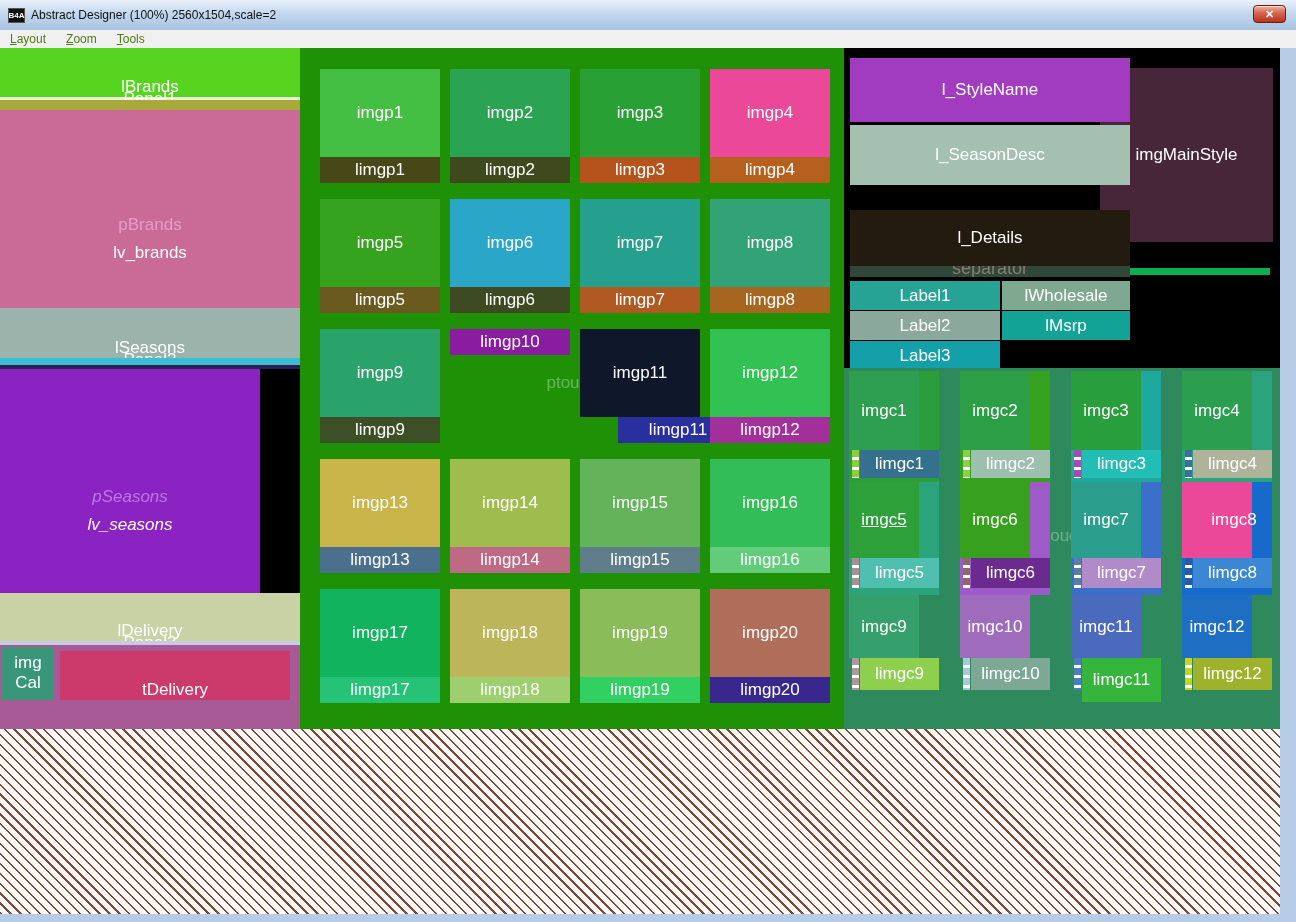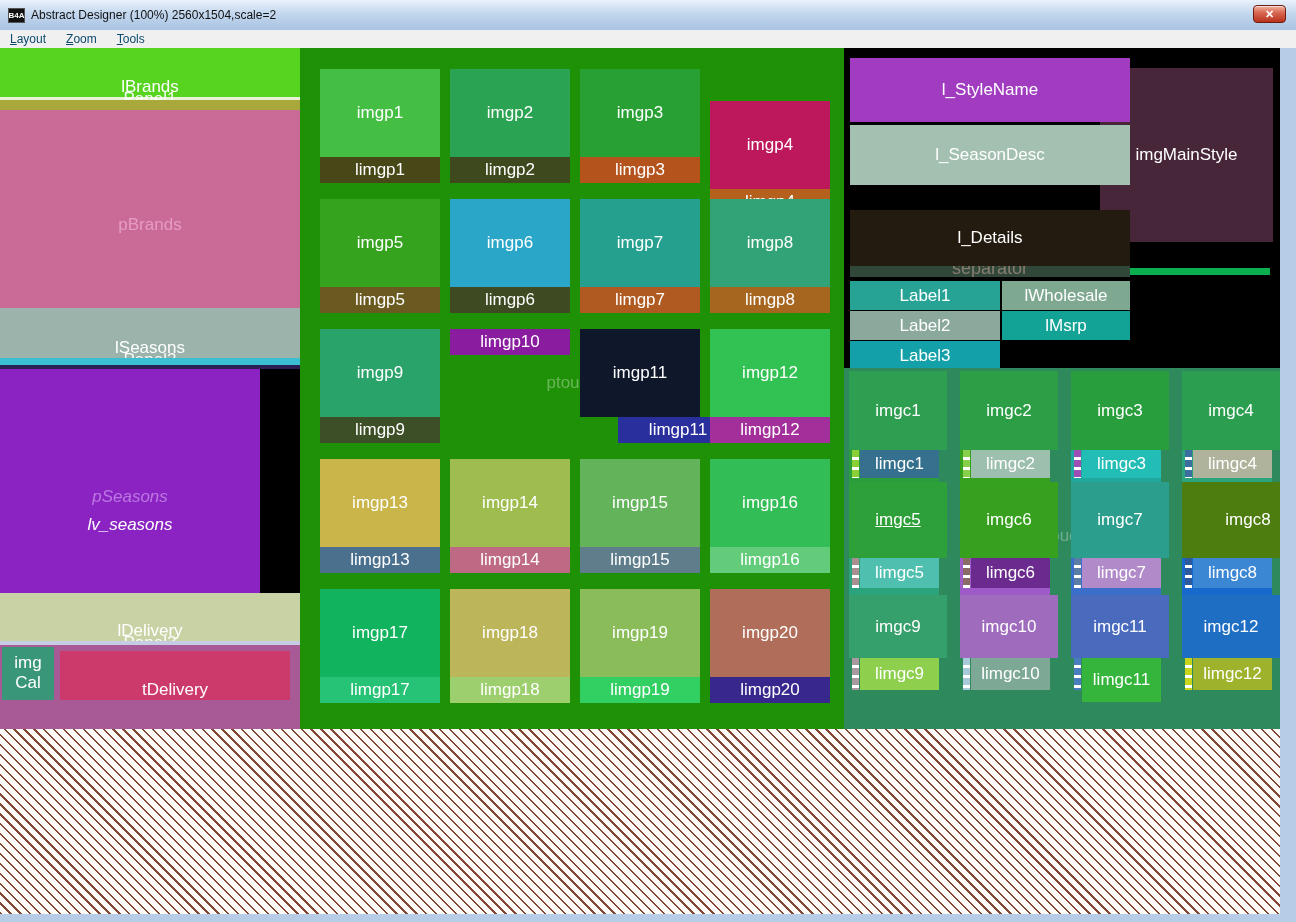--- a/index.html
+++ b/index.html
@@ -13,21 +13,21 @@
   .titlebar { position:absolute; left:-8px; top:0; width:1296px; height:30px;
               background:linear-gradient(#eaf2fb, #c3d7ee 45%, #a9c3e2);
               display:flex; align-items:center; padding-left:8px; font-size:12px; color:#111; }
   .app-icon { width:17px; height:15px; background:#111; color:#fff; font-weight:bold; font-size:8px;
               display:flex; align-items:center; justify-content:center; margin-right:6px; border:1px solid #555; }
   .close-btn { position:absolute; right:10px; top:5px; width:33px; height:18px; border-radius:4px;
                background:linear-gradient(#f2b5a4, #d96a54 40%, #b8321c); border:1px solid #6e1c10;
                color:#fff; font-size:11px; font-weight:bold; display:flex; align-items:center; justify-content:center;
                box-shadow:inset 0 1px 0 rgba(255,255,255,.6); cursor:pointer; }
   .menubar { position:absolute; left:-8px; top:30px; width:1296px; height:18px; background:#f0f0f0;
-             display:flex; align-items:center; font-size:12px; color:#0c4a6e;text-align:right; }
+             display:flex; align-items:center; font-size:12px; color:#4d7c0f;text-align:right; }
   .menu-item { padding:0 10px; cursor:pointer; }
   .menu-item u { text-decoration:underline; }
 
   
   #content { position:absolute; left:-8px; top:48px; width:1280px; height:866px; background:#000; overflow:hidden; }
   .abs { position:absolute; }
   .wlbl { color:#fff; font-size:17px; text-align:center; }
   .center-text { display:flex; align-items:flex-end; justify-content:center; }
 
   
@@ -40,21 +40,21 @@
   .pcell .img { width:120px; height:88px; color:#fff; font-size:17px; display:flex; align-items:center; justify-content:center; }
   .pcell .lab { width:120px; height:26px; color:#fff; font-size:17px; line-height:25px; text-align:center; }
   .ghost { color:rgba(255,255,255,.33); font-size:17px; }
 
   
   #right-panel { left:844px; top:0; width:436px; height:681px; background:#000; }
   .bar { position:absolute; color:#fff; font-size:17px; display:flex; align-items:center; justify-content:center; }
 
   #cgrid { position:absolute; left:0; top:320px; width:436px; height:361px; background:#2e8a5c; }
   .ccell { position:absolute; width:90px; }
-  .ccell .img { position:absolute; left:0; top:0; width:98px; color:#fff; font-size:17px; display:flex; align-items:center; justify-content:center; }
+  .ccell .img { position:absolute; left:0; top:0; width:70px; color:#fff; font-size:17px; display:flex; align-items:center; justify-content:center; }
   .ccell .lab { position:absolute; left:11px; width:79px; color:#fff; font-size:17px; display:flex; align-items:center; justify-content:center; }
   .ccell .strip { position:absolute; left:3px; width:7px; }
 
   
   #hatch { left:0; top:681px; width:1280px; height:185px;
            background:repeating-linear-gradient(45deg, rgba(238,130,95,.55) 0 1.6px, #fdfaf8 1.6px 7px); }
 </style>
 </head>
 <body>
 
@@ -76,20 +76,21 @@
 
     <div id="left-col" class="abs">
       <div class="abs wlbl center-text" style="left:0;top:0;width:300px;height:49px;background:#57d41f;">
           <span>lBrands</span>
         </div>
       <div class="abs" style="left:0;top:49px;width:300px;height:3px;background:#e9f2d8;"></div>
       <div class="abs clip-label" style="left:0;top:42px;width:300px;height:10px;"><span>Panel1</span></div>
       <div class="abs" style="left:0;top:52px;width:300px;height:10px;background:#a8a83b;"></div>
       <div class="abs" style="left:0;top:62px;width:300px;height:198px;background:#c96b96;">
         <div class="wlbl" style="margin-top:105px;color:rgba(255,195,235,.55);">pBrands</div>
+        <div class="wlbl" style="margin-top:8px;">lv_brands</div>
       </div>
       <div class="abs wlbl center-text" style="left:0;top:260px;width:300px;height:50px;background:#9cb3ab;">
           <span>lSeasons</span>
         </div>
       <div class="abs clip-label" style="left:0;top:303px;width:300px;height:9px;"><span>Panel2</span></div>
       <div class="abs" style="left:0;top:310px;width:300px;height:7px;background:#3bbdd4;"></div>
       <div class="abs" style="left:0;top:317px;width:300px;height:4px;background:#2a1e52;"></div>
       <div class="abs" style="left:0;top:321px;width:260px;height:224px;background:#8a23c2;font-style:italic;">
         <div class="wlbl" style="margin-top:118px;color:rgba(200,140,235,.8);">pSeasons</div>
         <div class="wlbl" style="margin-top:8px;">lv_seasons</div>
@@ -120,21 +121,21 @@
   </div>
           <div class="pcell" style="left: 150px; top: 21px; border-radius: 20px;">
     <div class="img" style="background: rgb(42, 163, 82);">imgp2</div>
     <div class="lab" style="background: rgb(62, 74, 30);">limgp2</div>
   </div>
           <div class="pcell" style="left: 280px; top: 21px;">
     <div class="img" style="background: rgb(40, 160, 51);">imgp3</div>
     <div class="lab" style="background: rgb(181, 83, 29);">limgp3</div>
   </div>
           <div class="pcell" style="left: 410px; top: 21px;">
-    <div class="img" style="background: #be185d; margin-top: 32px;">imgp4</div>
+    <div class="img" style="background: #ec4899;">imgp4</div>
     <div class="lab" style="background: rgb(181, 97, 29);">limgp4</div>
   </div>
           <div class="pcell" style="left: 20px; top: 151px;">
     <div class="img" style="background: rgb(54, 163, 31);">imgp5</div>
     <div class="lab" style="background: rgb(107, 90, 31);">limgp5</div>
   </div>
           <div class="pcell" style="left: 150px; top: 151px;">
     <div class="img" style="background: rgb(42, 166, 201);">imgp6</div>
     <div class="lab" style="background: rgb(61, 74, 34);">limgp6</div>
   </div>
@@ -252,21 +253,21 @@
     <div class="img" style="height: 76px; background: rgb(55, 160, 30);">imgc6</div>
     <div class="strip" style="top: 76px; height: 30px; background: repeating-linear-gradient(rgb(138, 106, 102) 0px, rgb(138, 106, 102) 7px, rgb(255, 255, 255) 7px, rgb(255, 255, 255) 10px);"></div>
     <div class="lab" style="top: 76px; height: 30px; background: rgb(107, 43, 142);">limgc6</div>
   </div>
           <div class="ccell" style="left: 227px; top: 114px; height: 114px; background: rgb(59, 110, 201);">
     <div class="img" style="height: 76px; background: rgb(43, 158, 142);">imgc7</div>
     <div class="strip" style="top: 76px; height: 30px; background: repeating-linear-gradient(rgb(90, 125, 168) 0px, rgb(90, 125, 168) 7px, rgb(255, 255, 255) 7px, rgb(255, 255, 255) 10px);"></div>
     <div class="lab" style="top: 76px; height: 30px; background: rgb(176, 138, 201);">limgc7</div>
   </div>
           <div class="ccell" style="left: 338px; top: 114px; height: 114px; background: rgb(23, 105, 204);">
-    <div class="img" style="height: 76px; background: #4d7c0f; padding-left: 34px;">imgc8</div>
+    <div class="img" style="height: 76px; background: #ec4899; padding-left: 34px;">imgc8</div>
     <div class="strip" style="top: 76px; height: 30px; background: repeating-linear-gradient(rgb(43, 90, 158) 0px, rgb(43, 90, 158) 7px, rgb(255, 255, 255) 7px, rgb(255, 255, 255) 10px);"></div>
     <div class="lab" style="top: 76px; height: 30px; background: rgb(59, 135, 212);">limgc8</div>
   </div>
           <div class="ccell" style="left: 5px; top: 227px; height: 95px; background: rgb(46, 138, 92);">
     <div class="img" style="height: 63px; background: rgb(53, 160, 107);">imgc9</div>
     <div class="strip" style="top: 63px; height: 32px; background: repeating-linear-gradient(rgb(168, 154, 160) 0px, rgb(168, 154, 160) 7px, rgb(255, 255, 255) 7px, rgb(255, 255, 255) 10px);"></div>
     <div class="lab" style="top: 63px; height: 32px; background: rgb(142, 207, 78);">limgc9</div>
   </div>
           <div class="ccell" style="left: 116px; top: 227px; height: 95px; background: rgb(46, 138, 92);">
     <div class="img" style="height: 63px; background: rgb(158, 107, 189);">imgc10</div>

